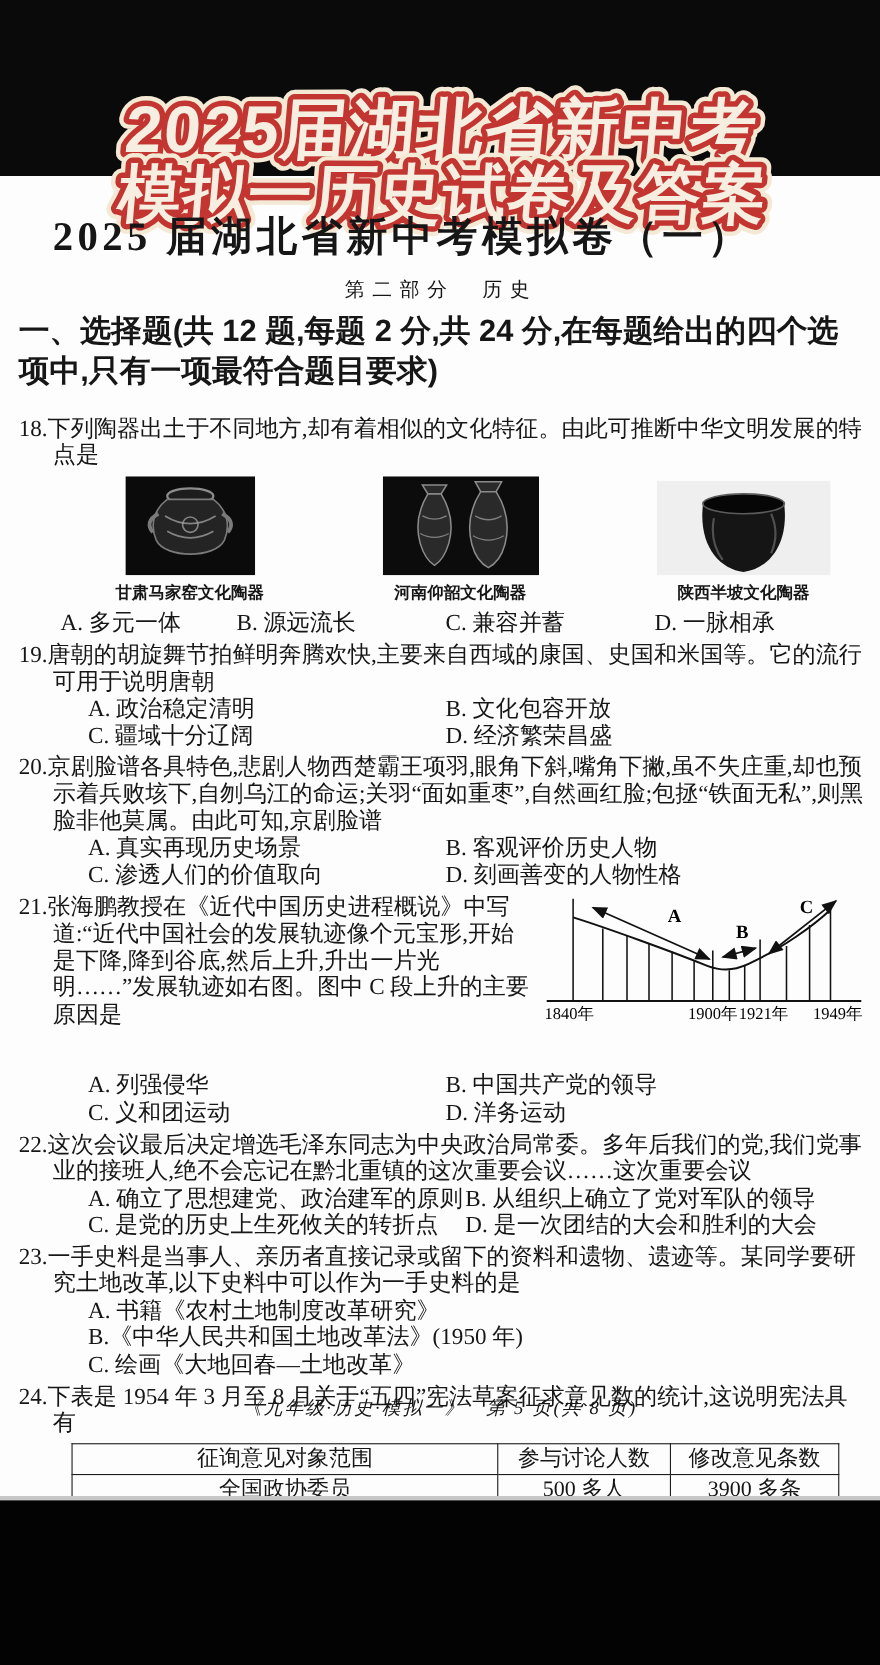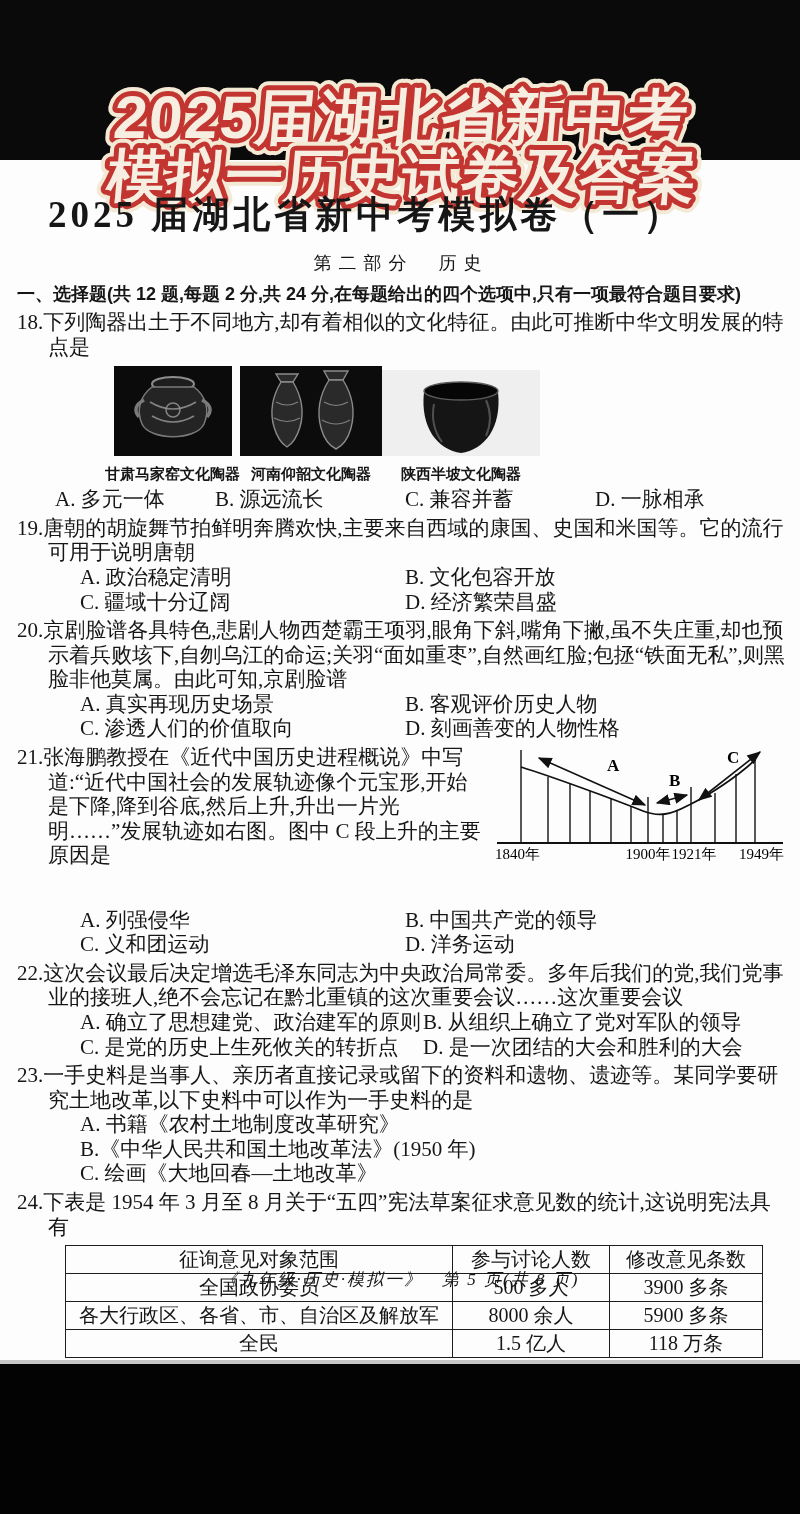--- a/index.html
+++ b/index.html
@@ -5,23 +5,23 @@
   html,body{margin:0;padding:0;background:#9a9a9a;}
   .page{position:relative;width:800px;height:1514px;margin:0 auto;background:#fdfdfd;
         overflow:hidden;font-family:"Liberation Serif",serif;color:#161616;}
   .top-black{position:absolute;top:0;left:0;width:800px;height:160px;background:#0a0a0a;}
   .banner-svg{position:absolute;top:0;left:0;}
   .banner-text{font-family:"Liberation Sans",sans-serif;font-weight:bold;}
   .paper-title{position:absolute;top:190px;left:0;width:732px;text-align:center;
       font-size:37px;font-weight:bold;letter-spacing:4px;white-space:nowrap;}
   .content{position:absolute;top:253px;left:17px;width:768px;font-size:21px;line-height:1.17;}
   .part-heading{text-align:center;font-size:18px;letter-spacing:7px;font-weight:500;margin:0 0 9px 0;}
-  .intro{font-family:"Liberation Sans",sans-serif;font-weight:bold;font-size:18px;line-height:1.28;margin-bottom:4px;}
+  .intro{font-family:"Liberation Sans",sans-serif;font-weight:bold;font-size:28px;line-height:1.28;margin-bottom:22px;}
   .q{padding-left:31px;text-indent:-31px;margin-top:4px;}
-  .figures{display:flex;align-items:flex-end;justify-content:flex-start;padding:7px 30px 0 88px;}
+  .figures{display:flex;align-items:flex-end;justify-content:space-between;padding:7px 30px 0 88px;}
   .figures figure{margin:0;text-align:center;}
   .fig-caption{font-family:"Liberation Sans",sans-serif;font-weight:bold;font-size:15px;margin-top:3px;}
   .opt-row4{display:grid;grid-template-columns:160px 190px 190px 1fr;padding-left:38px;margin-top:5px;}
   .opt-grid2{display:grid;grid-template-columns:325px 1fr;padding-left:63px;}
   .opt-list{padding-left:63px;}
   .q21-wrap{margin-top:4px;}
   .chart-box{float:right;width:292px;height:120px;margin:-2px 0 2px 6px;}
   .chart-label{font-size:15px;}
   .seg-label{font-size:17px;font-weight:600;}
   .clear{clear:both;margin-top:40px;}

